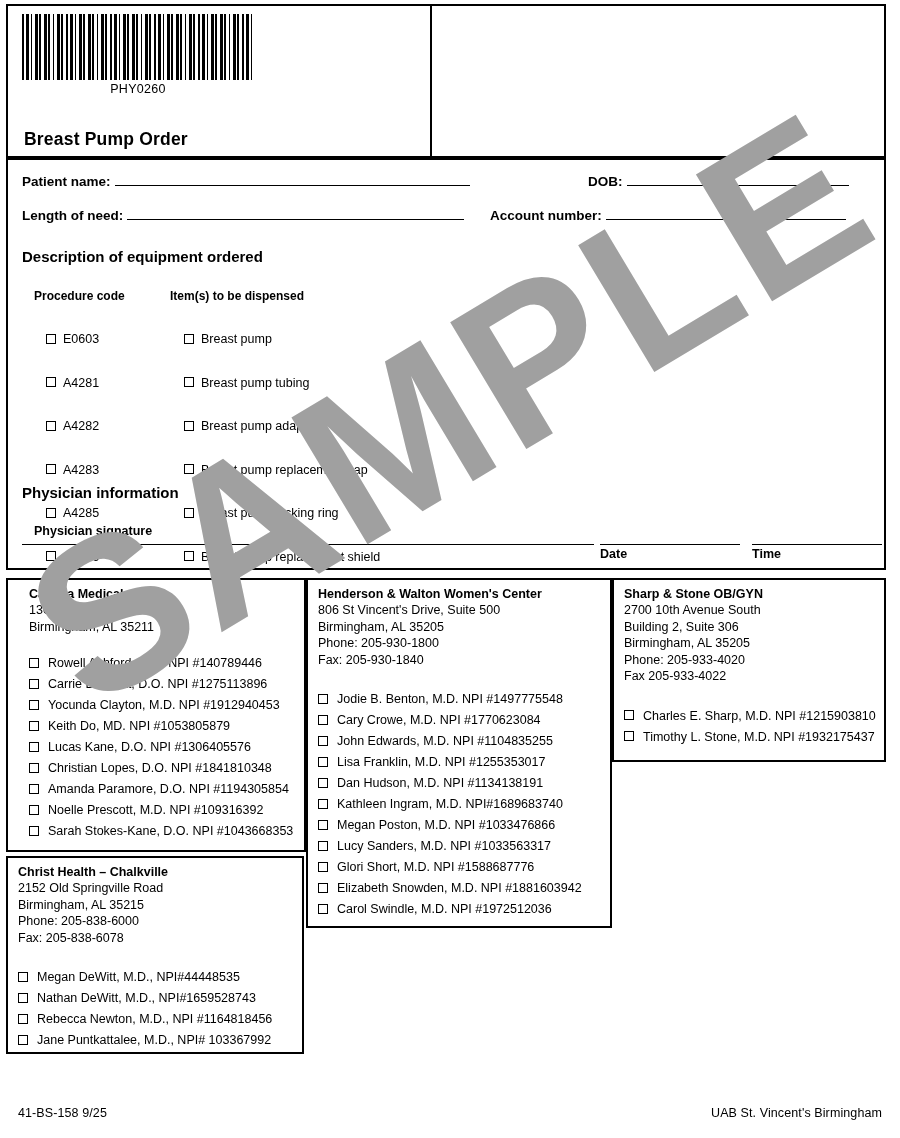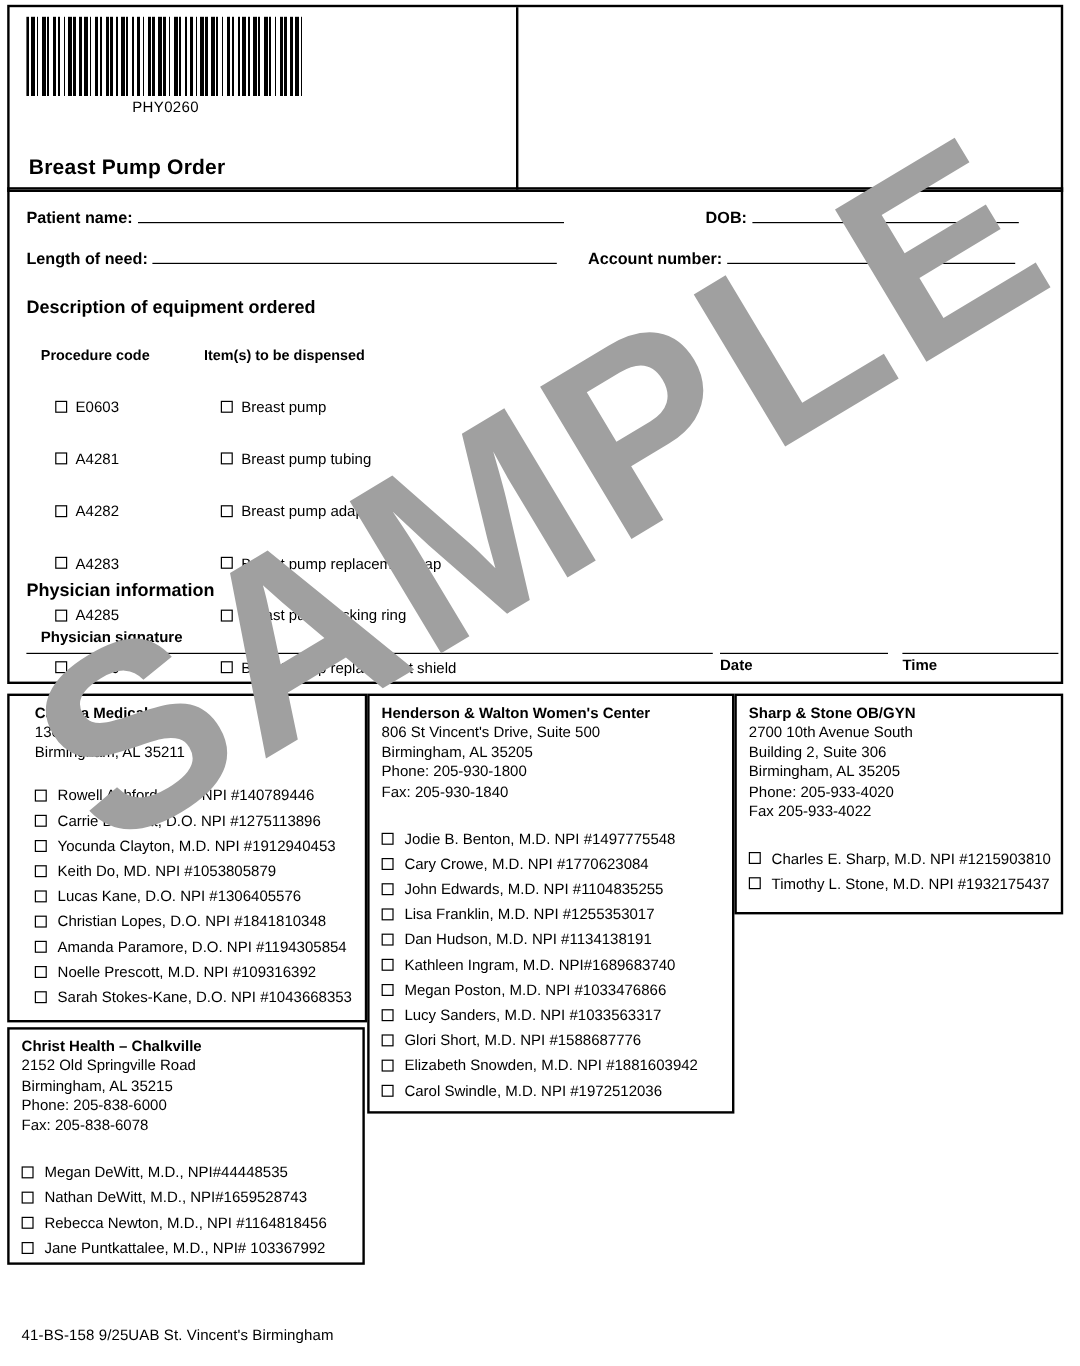--- a/index.html
+++ b/index.html
@@ -201,20 +201,21 @@
     line-height: 1;
   }
 
   
   .footer {
     position: absolute;
     bottom: 18px;
     left: 18px;
     right: 18px;
     display: flex;
+    justify-content: space-between;
     font-size: 12.5px;
   }
   .footer .fl { letter-spacing: 0.1px; }
   .footer .fr { letter-spacing: 0.1px; }
 
   .layer-content { position: absolute; inset: 0; z-index: 10; }
 </style>
 </head>
 <body>
 

